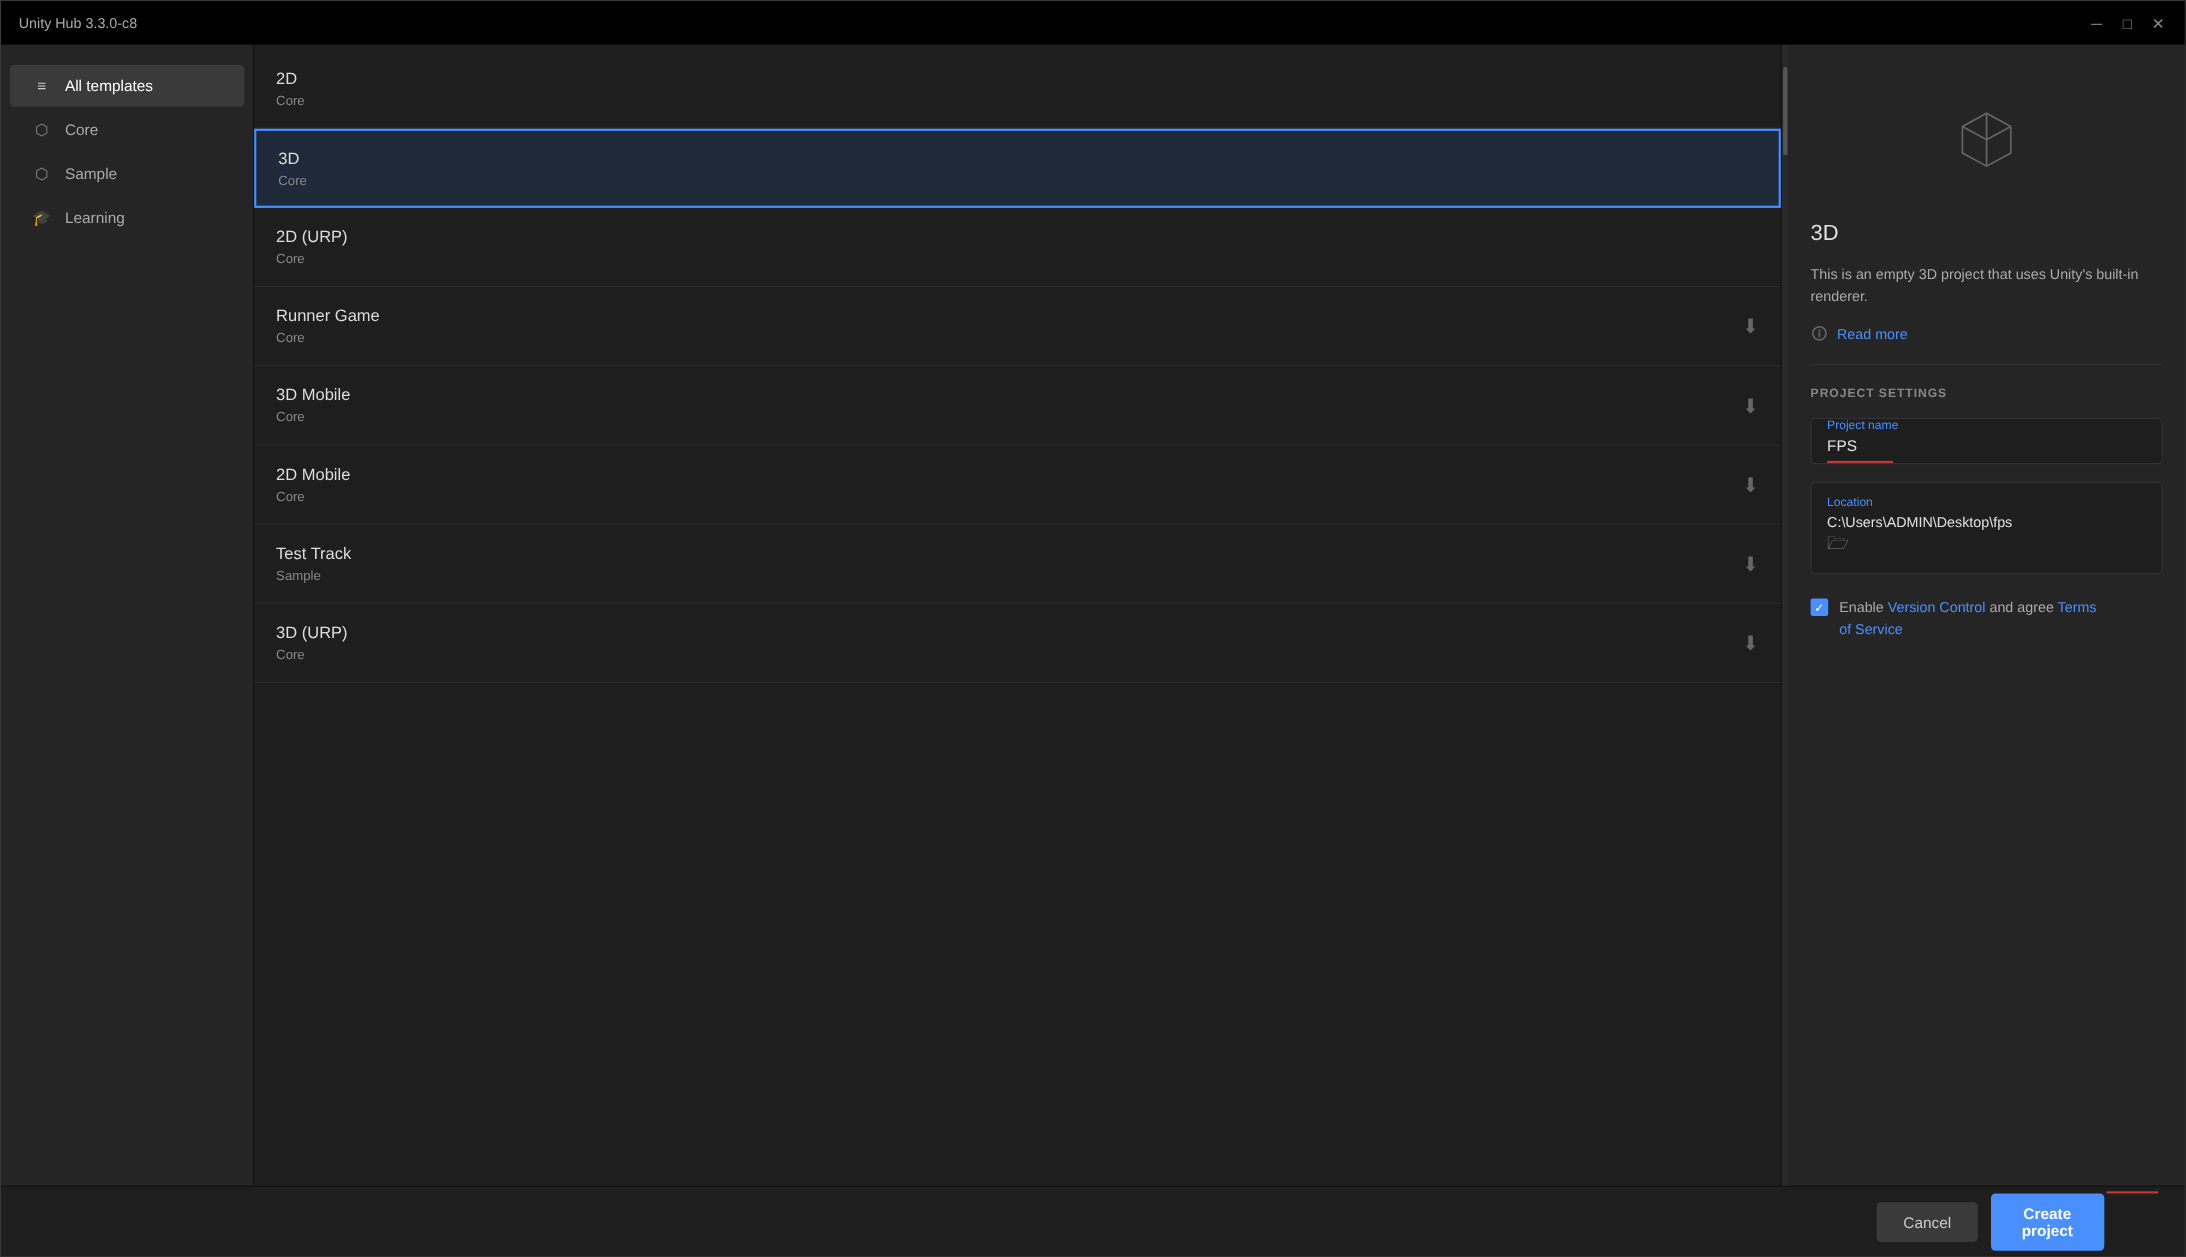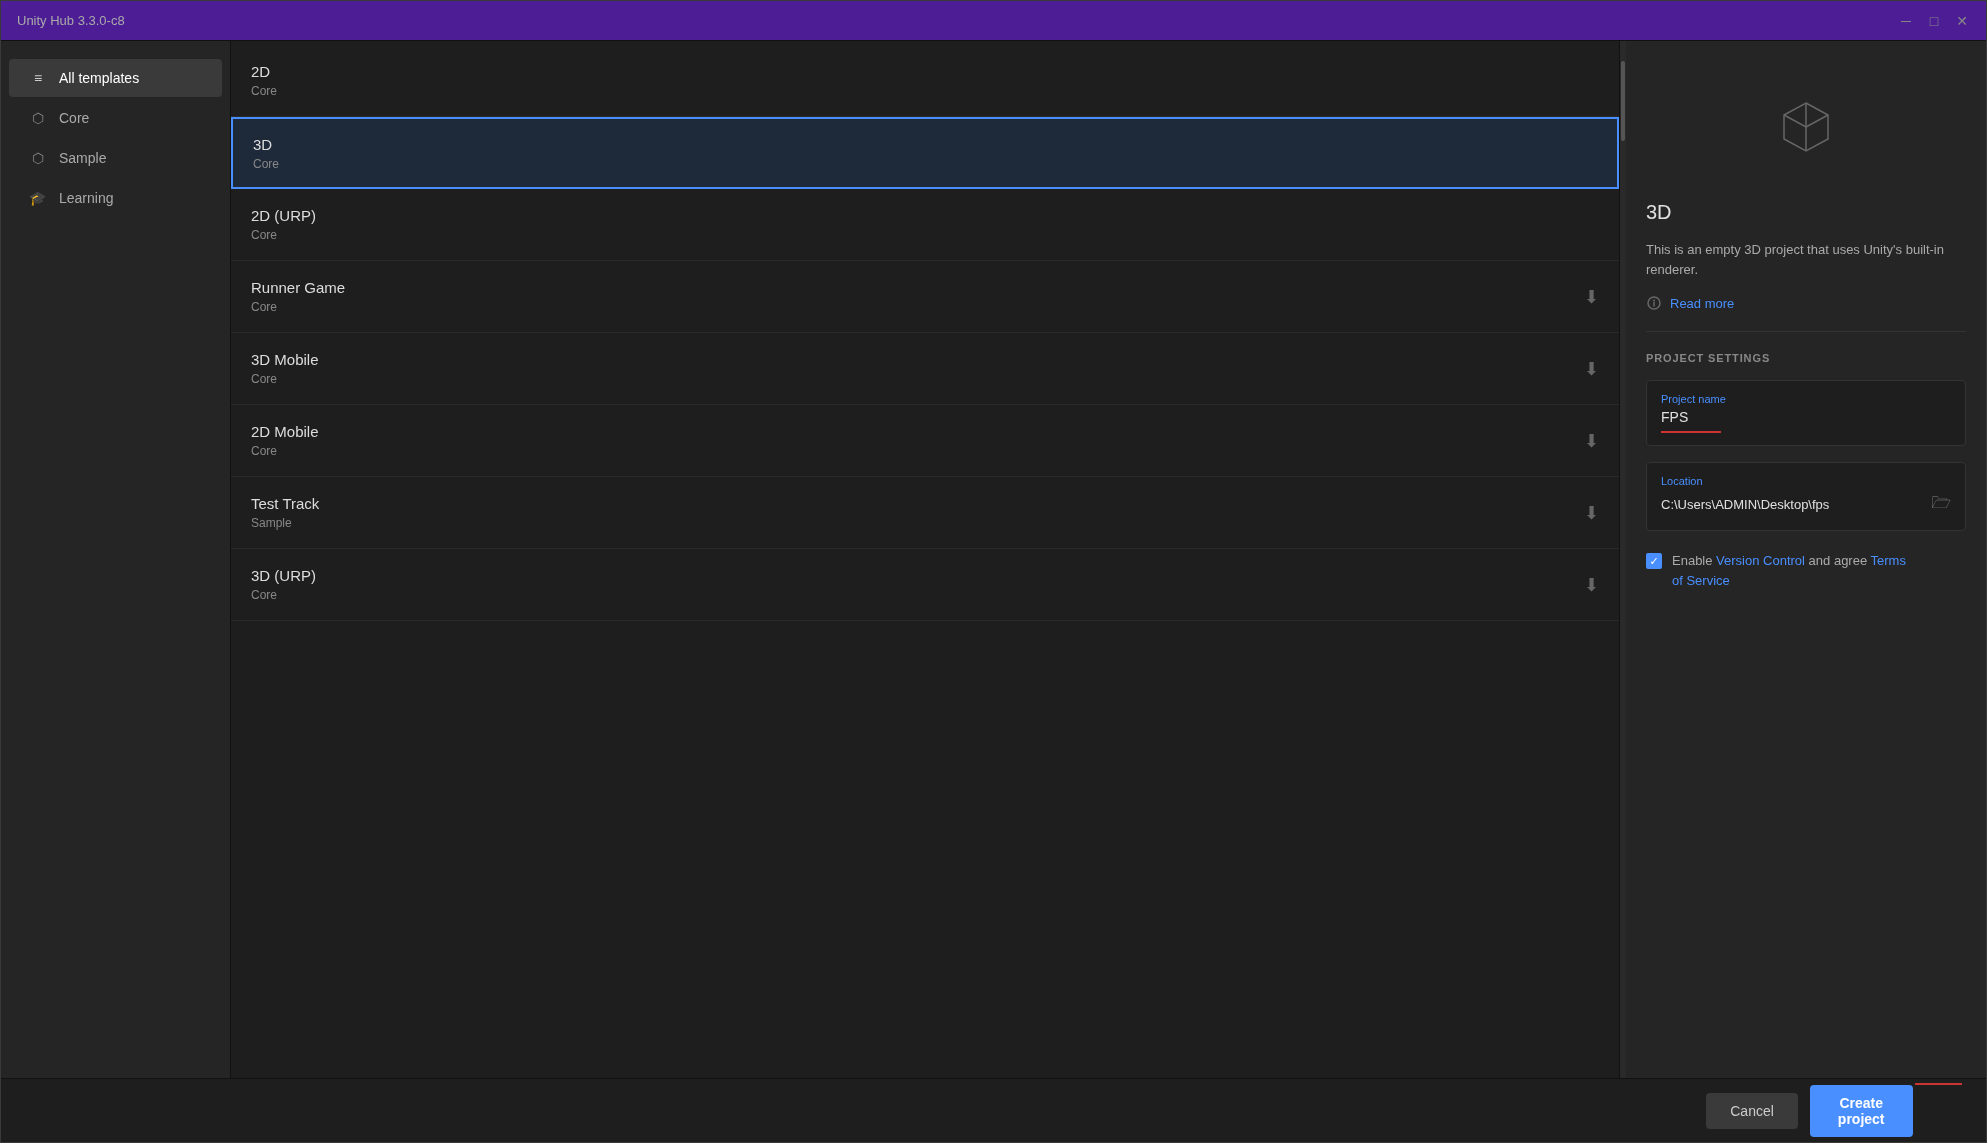--- a/index.html
+++ b/index.html
@@ -17,21 +17,21 @@
       width: 1987px;
       height: 1143px;
       background: #1e1e1e;
       display: flex;
       flex-direction: column;
       border: 1px solid #3a3a3a;
     }
 
     .title-bar {
       height: 40px;
-      background: #4c1d95;
+      background: #000000;
       display: flex;
       align-items: center;
       padding: 0 16px;
       flex-shrink: 0;
       border-bottom: 1px solid #111;
     }
 
     .title-bar-app {
       color: #aaa;
       font-size: 13px;
@@ -295,21 +295,21 @@
       letter-spacing: 0.08em;
       text-transform: uppercase;
     }
 
     .field-group {
       display: flex;
       flex-direction: column;
       gap: 4px;
       background: #1e1e1e;
       border-radius: 4px;
-      padding: 12px 14px;
+      padding: 0 14px;
       border: 1px solid #333;
     }
 
     .field-label {
       color: #4a8fff;
       font-size: 11px;
     }
 
     .field-value {
       color: #e0e0e0;
@@ -333,22 +333,22 @@
       flex-direction: column;
       gap: 4px;
       background: #1e1e1e;
       border-radius: 4px;
       padding: 12px 14px;
       border: 1px solid #333;
     }
 
     .location-row {
       display: flex;
-      align-items: center;
       justify-content: space-between;
+      flex-direction: column;
     }
 
     .location-path {
       color: #e0e0e0;
       font-size: 13px;
     }
 
     .folder-icon {
       color: #888;
       font-size: 16px;

